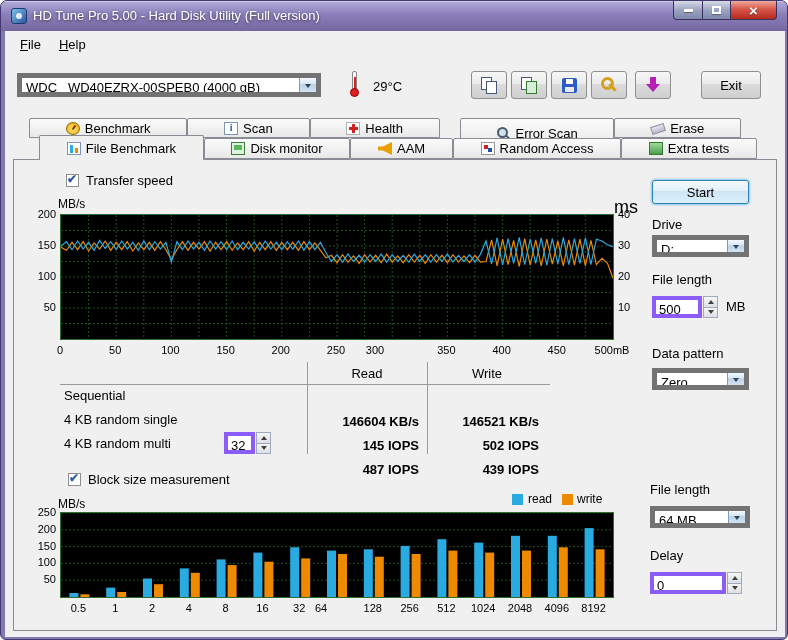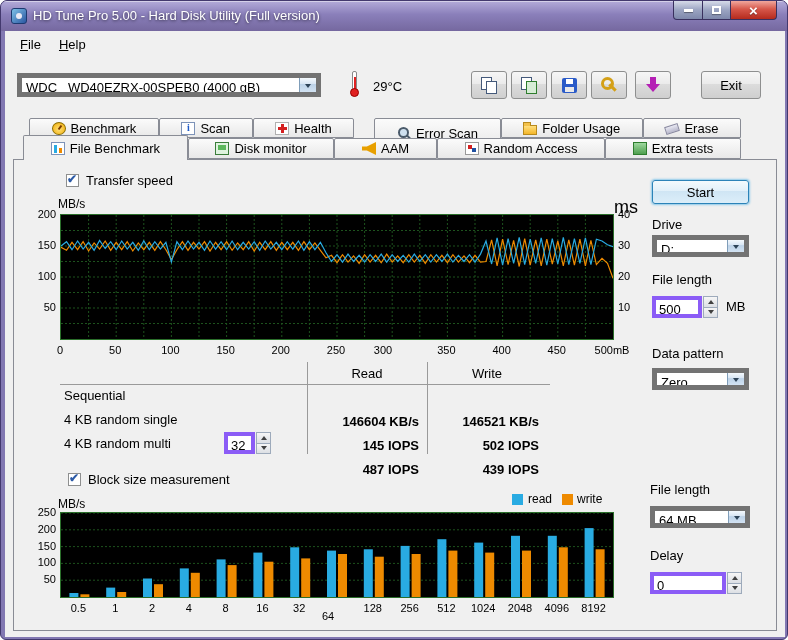--- a/index.html
+++ b/index.html
@@ -210,29 +210,25 @@
         </div>
       <div class="tab" style="height:20px;">
           <span class="ticon icon-health"></span>
           <span>Health</span>
         </div>
       <div class="tab" style="height:31px;margin-left:20px;">
           <span class="ticon icon-errorscan"></span>
           <span>Error Scan</span>
         </div>
       <div class="tab" style="height:20px;">
-          <span class="ticon icon-folder"></span>
-          <span>Folder Usage</span>
-        </div>
-      <div class="tab" style="height:20px;">
           <span class="ticon icon-erase"></span>
           <span>Erase</span>
         </div>
     </div>
-    <div class="tabrow" style="left:10px; top:107px; width:726px; height:21px;padding-left:8px;">
+    <div class="tabrow" style="left:26px; top:107px; width:726px; height:21px;padding-left:8px;">
       <div class="tab active" style="height:21px;">
           <span class="ticon icon-filebench"></span>
           <span>File Benchmark</span>
         </div>
       <div class="tab" style="height:21px;">
           <span class="ticon icon-diskmon"></span>
           <span>Disk monitor</span>
         </div>
       <div class="tab" style="height:21px;">
           <span class="ticon icon-aam"></span>
@@ -306,21 +302,21 @@
           <span style="top: 62px;">20</span>
           <span style="top: 93px;">10</span>
         </div>
       <div class="axis xax" id="c1-xticks" style="left:46px; top:184px; width:554px; height:14px;">
           <span style="left: 0px;">0</span>
           <span style="left: 55.2px;">50</span>
           <span style="left: 110.4px;">100</span>
           <span style="left: 165.6px;">150</span>
           <span style="left: 220.8px;">200</span>
           <span style="left: 276px;">250</span>
-          <span style="left: 323px;">300</span>
+          <span style="left: 315px;">300</span>
           <span style="left: 386.4px;">350</span>
           <span style="left: 441.6px;">400</span>
           <span style="left: 496.8px;">450</span>
           <span style="left: 552px;">500mB</span>
         </div>
 
       <span class="lbl" style="left:638px; top:57px;">Drive</span>
       <div class="combo" style="left:638px; top:75px; width:97px;">
         <span class="ctxt">D:</span>
         <span class="cbtn">
@@ -437,21 +433,21 @@
           <span style="top: 67.2px;">50</span>
         </div>
       <div class="axis xax" id="c2-xticks" style="left:46px; top:442px; width:554px; height:14px;">
           <span style="left: 18.4px;">0.5</span>
           <span style="left: 55.2px;">1</span>
           <span style="left: 92px;">2</span>
           <span style="left: 128.8px;">4</span>
           <span style="left: 165.6px;">8</span>
           <span style="left: 202.4px;">16</span>
           <span style="left: 239.2px;">32</span>
-          <span style="left: 268px; margin-top: 8px;">64</span>
+          <span style="left: 261px;">64</span>
           <span style="left: 312.8px;">128</span>
           <span style="left: 349.6px;">256</span>
           <span style="left: 386.4px;">512</span>
           <span style="left: 423.2px;">1024</span>
           <span style="left: 460px;">2048</span>
           <span style="left: 496.8px;">4096</span>
           <span style="left: 533.6px;">8192</span>
         </div>
 
       <span class="lbl" style="left:636px; top:322px;">File length</span>

